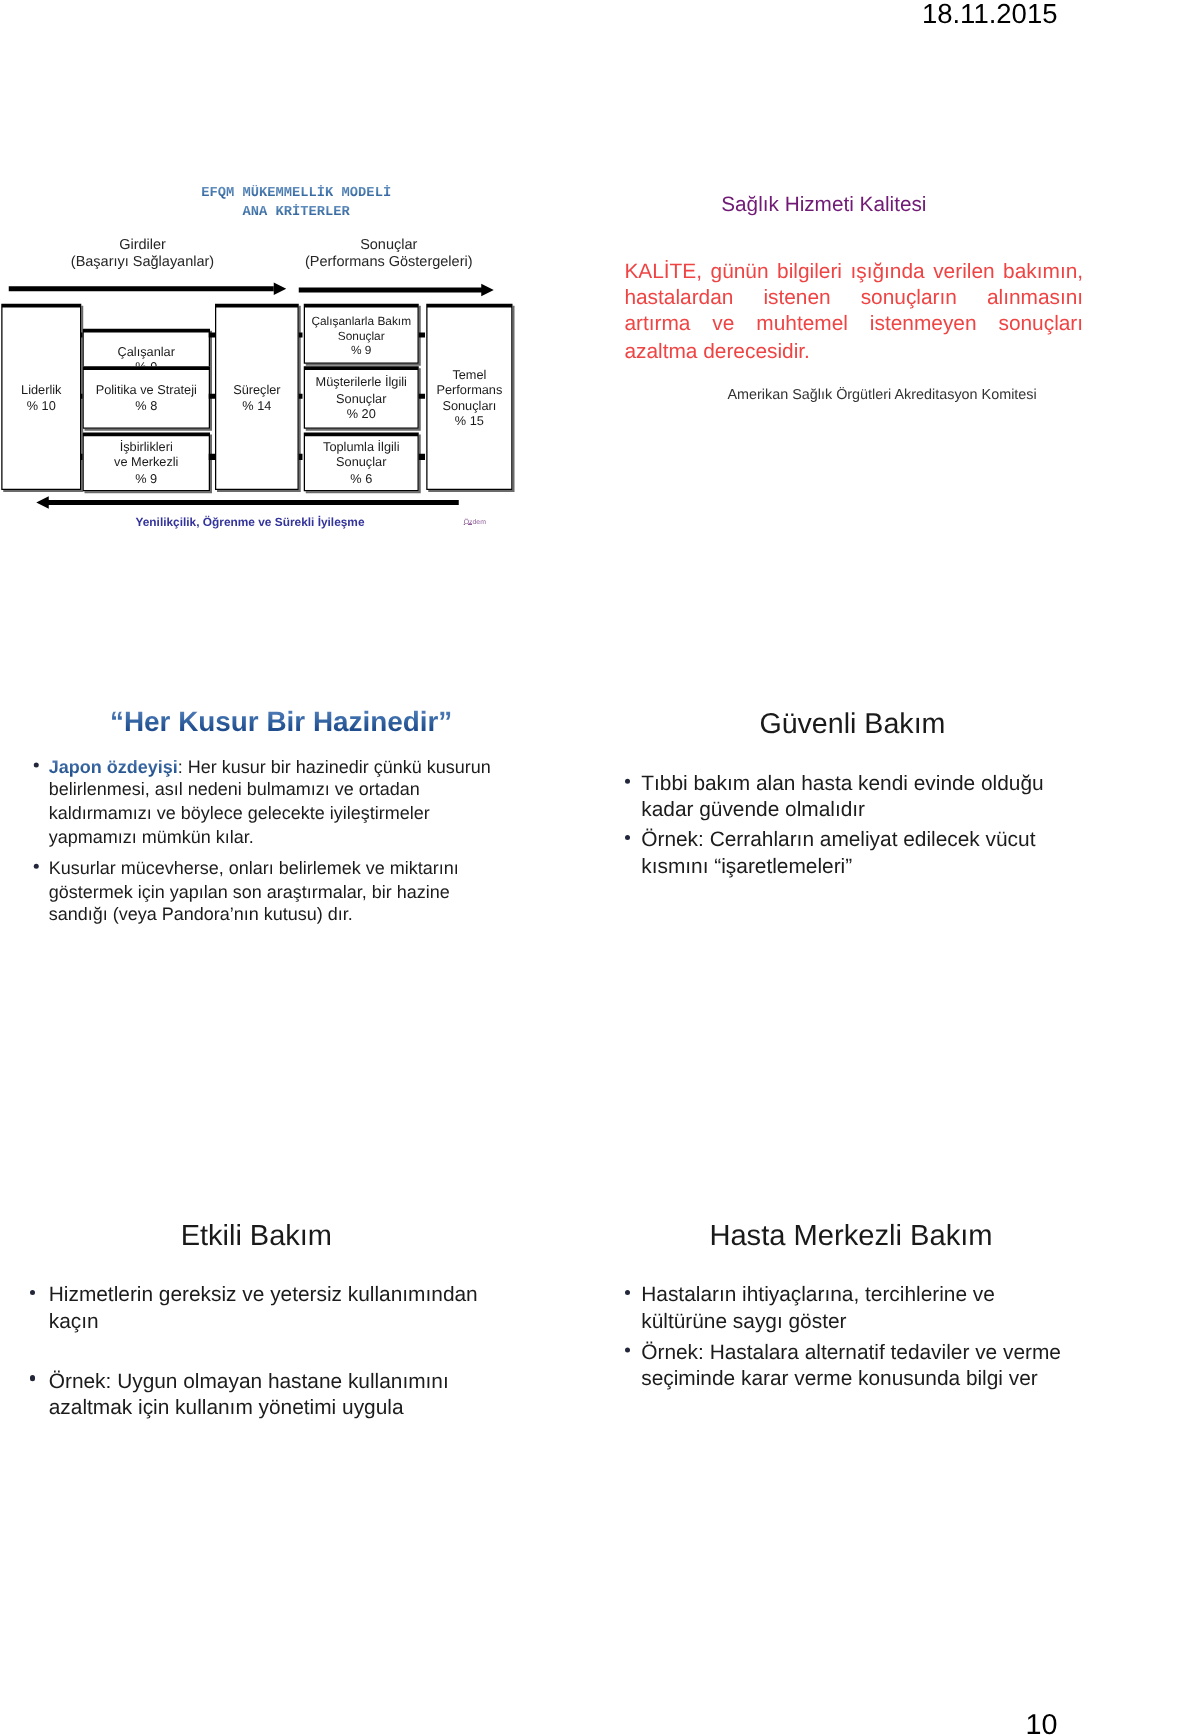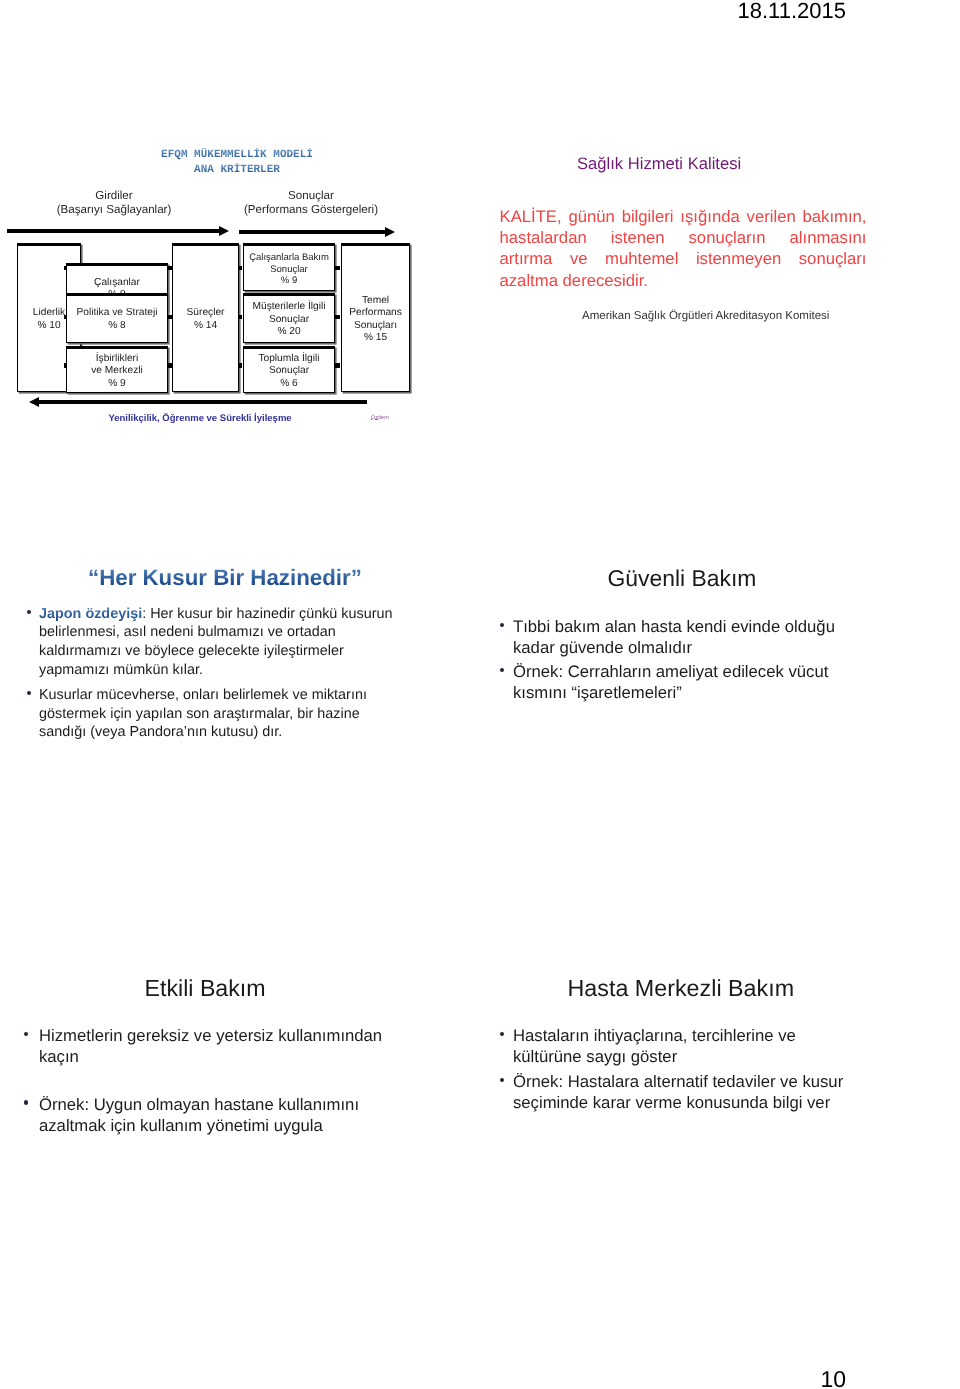--- a/index.html
+++ b/index.html
@@ -111,21 +111,21 @@
     <div class="abs" style="left:7px;top:99px;">
       <div class="arrow-line" style="width:212px;position:absolute;left:0;top:0px;"></div>
       <div class="arrow-head-r" style="position:absolute;left:211.5px;top:-3px;"></div>
     </div>
     <div class="abs" style="left:239px;top:100px;">
       <div class="arrow-line" style="width:147px;position:absolute;left:0;top:0px;"></div>
       <div class="arrow-head-r" style="position:absolute;left:146px;top:-3px;"></div>
     </div>
 
     <div id="efqm-boxes">
-        <div class="ebox" style="left: 17px; top: 113px; width: 62px; height: 145px;">
+        <div class="ebox" style="left: 1px; top: 113px; width: 62px; height: 145px;">
           <div><span>Liderlik</span><br><span>% 10</span></div>
         </div>
         <div class="ebox" style="left: 66px; top: 113px; width: 100px; height: 44px; margin-top: 20px;">
           <div><span>Çalışanlar</span><br><span>% 9</span></div>
         </div>
         <div class="ebox" style="left: 66px; top: 162.5px; width: 100px; height: 46px;">
           <div><span>Politika ve Strateji</span><br><span>% 8</span></div>
         </div>
         <div class="ebox" style="left: 66px; top: 215.5px; width: 100px; height: 43px;">
           <div><span>İşbirlikleri</span><br><span>ve Merkezli</span><br><span>% 9</span></div>
@@ -221,18 +221,18 @@
   <div class="abs" id="patient">
     <div class="slide-title" id="patient-title">Hasta Merkezli Bakım</div>
     <div class="bullets" id="patient-bullets">
         <div class="bi">
           <span class="dot" style="top: 7px; left: 4.7px;"></span>
           <div>Hastaların ihtiyaçlarına, tercihlerine ve</div>
           <div>kültürüne saygı göster</div>
         </div>
         <div class="bi" style="margin-top: 3px;">
           <span class="dot" style="top: 7px; left: 4.7px;"></span>
-          <div>Örnek: Hastalara alternatif tedaviler ve kusur</div>
+          <div>Örnek: Hastalara alternatif tedaviler ve verme</div>
           <div>seçiminde karar verme konusunda bilgi ver</div>
         </div>
       </div>
   </div>
 </div>
 
 </body></html>

